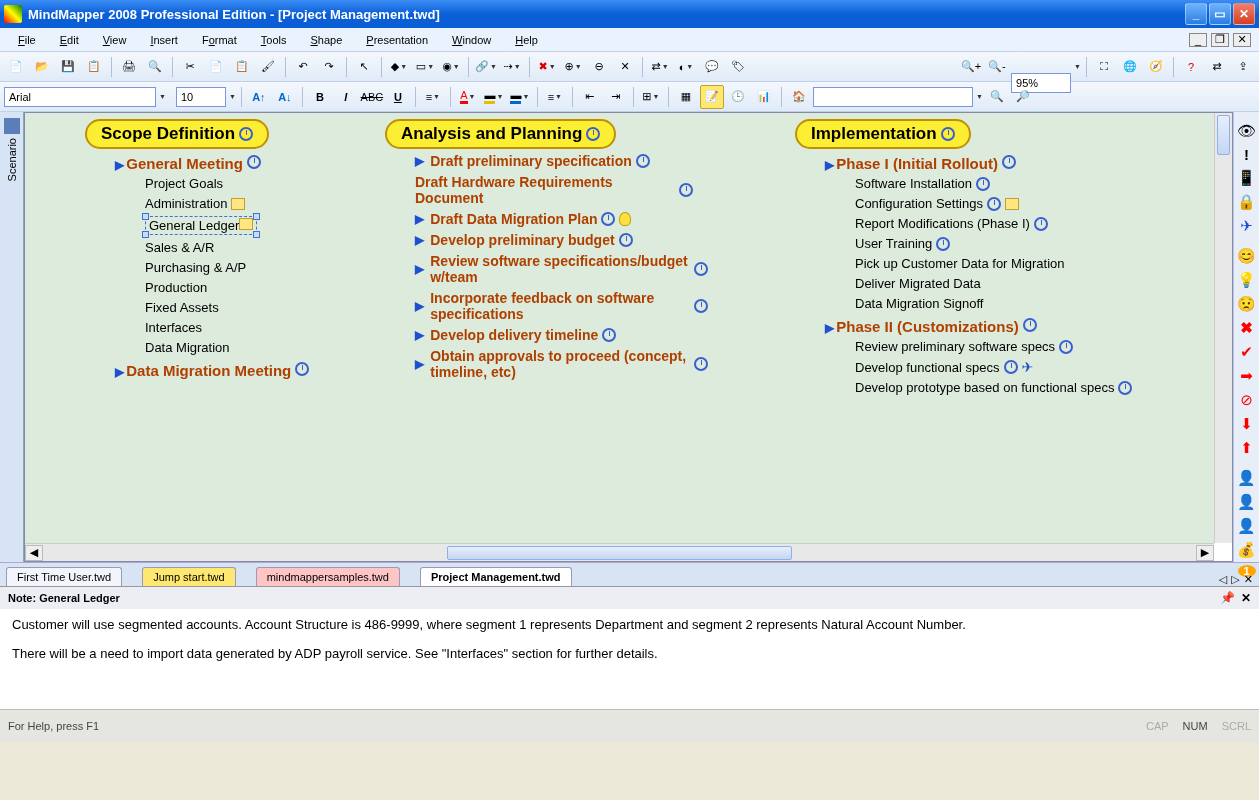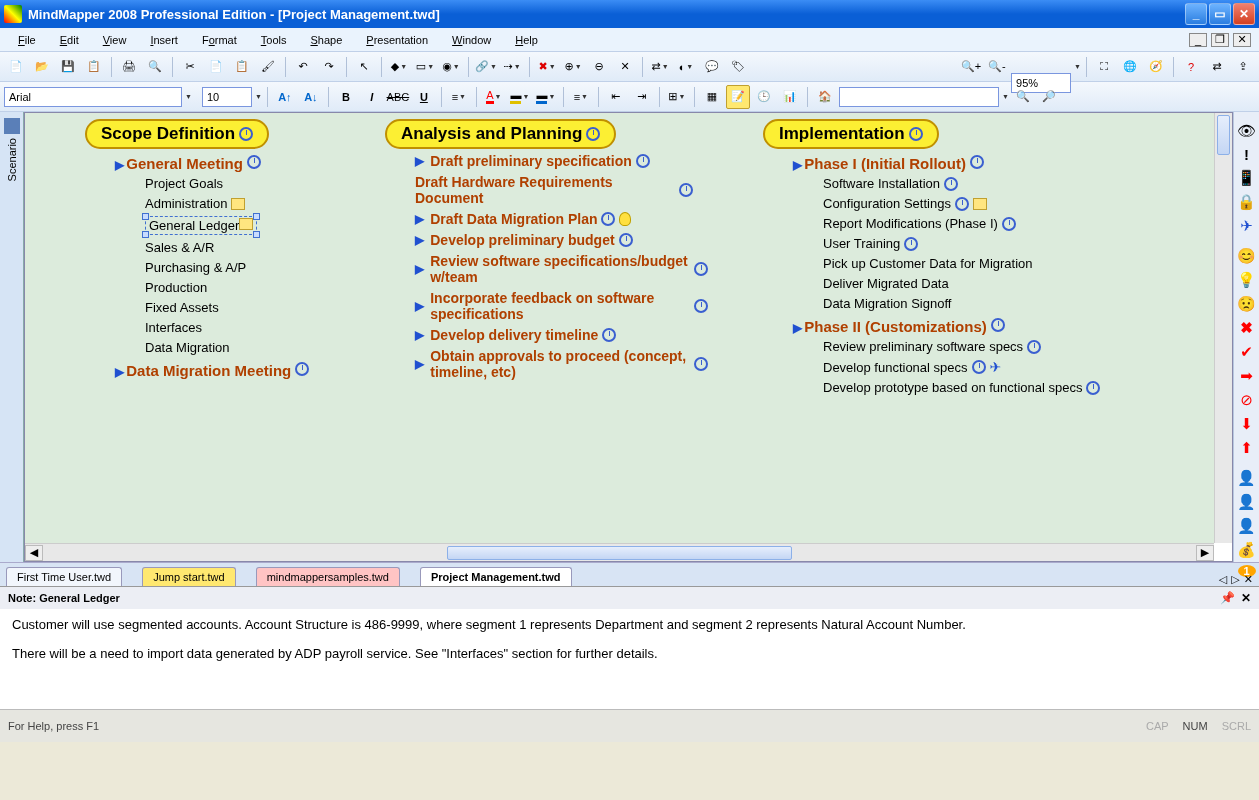--- a/index.html
+++ b/index.html
@@ -16,42 +16,42 @@
 .menu-bar { background: #eaf3fd; height: 24px; display: flex; align-items: center; padding: 0 8px; gap: 4px; border-bottom:1px solid #c0d0e8;}
 .menu-item { padding: 3px 10px; cursor: pointer; }
 .menu-item .u { text-decoration: underline; }
 .mdi-controls { margin-left:auto; display:flex; gap:4px; font-size:11px;}
 .mdi-btn{ width:18px; height:14px; border:1px solid #888; background:#eee; cursor:pointer; display:flex;align-items:center;justify-content:center;}
 
 .toolbar { background: linear-gradient(#f4f8fd,#e0ebf8); height: 30px; display: flex; align-items: center; padding: 0 4px; gap: 2px; border-bottom:1px solid #c0d0e8;}
 .tbtn { width: 24px; height: 24px; display: flex; align-items: center; justify-content: center; cursor: pointer; border:1px solid transparent; border-radius:2px;}
 .tsep { width:1px; height:20px; background:#b0c0d8; margin:0 3px;}
 .zoom-box{ width:60px; height:20px; border:1px solid #7a96df; background:white; padding:0 4px; display:flex; align-items:center;margin-top:32px;}
-.font-combo{ width:178px; height:20px; border:1px solid #7a96df; background:white; padding:0 4px; display:flex; align-items:center;}
+.font-combo{ width:152px; height:20px; border:1px solid #7a96df; background:white; padding:0 4px; display:flex; align-items:center;}
 .size-combo{ width:50px; height:20px; border:1px solid #7a96df; background:white; padding:0 4px; display:flex; align-items:center;}
 .carrow{ font-size:7px; color:#333; margin-left:1px;}
 
 .content-row{ display:flex; height:450px; }
 .scenario-tab{ width:24px; background:#d6e4f5; border-right:1px solid #8aa; display:flex; flex-direction:column; align-items:center; padding-top:6px;}
 .scenario-tab .scenario-label{ writing-mode:vertical-rl; transform:rotate(180deg); font-size:11px; margin-top:4px;}
 .scenario-icon{ width:16px;height:16px; background:#5a7fb8; }
 
 .canvas-wrap{ flex:1; position:relative; background:white; border:1px solid #88a; }
 .canvas-body{ position:absolute; inset:0 18px 18px 0; background:#dcebdc; overflow:hidden;}
 .vscroll{ position:absolute; right:0; top:0; bottom:18px; width:18px; background:#e8e8e8; border-left:1px solid #ccc;}
 .vscroll .thumb{ position:absolute; top:2px; left:2px; right:2px; height:40px; background:linear-gradient(#e6eefc,#c4d6f4); border:1px solid #8cb0e8; border-radius:2px;}
 .hscroll{ position:absolute; left:0; right:18px; bottom:0; height:18px; background:#e8e8e8; border-top:1px solid #ccc; display:flex; align-items:center;}
 .hscroll .harrow{ width:18px; height:16px; border:1px solid #bbb; background:#eee; display:flex;align-items:center;justify-content:center; cursor:pointer;}
 .hscroll .htrack{ flex:1; height:14px; position:relative;}
 .hscroll .hthumb{ position:absolute; left:35%; width:30%; top:0; bottom:0; background:linear-gradient(#e6eefc,#c4d6f4); border:1px solid #8cb0e8; border-radius:2px;}
 
 .column{ position:absolute; top:6px; }
 .col1{ left:60px; }
 .col2{ left:360px; }
-.col3{ left:738px; }
+.col3{ left:770px; }
 
 .header-pill{ background:#fcef33; border:2px solid #c09000; border-radius:16px; padding:3px 14px; font-weight:bold; font-size:17px; color:#000; display:inline-flex; align-items:center; gap:4px;text-align:right;}
 .clock{ display:inline-block; width:14px; height:14px; border:2px solid #3a5fd0; border-radius:50%; position:relative;}
 .clock:after{ content:''; position:absolute; left:5px; top:1px; width:1px; height:5px; background:#3a5fd0;}
 .note-ic{ display:inline-block; width:14px; height:12px; background:#ffe680; border:1px solid #c0a030; position:relative;}
 .bulb{ display:inline-block; width:12px; height:14px; background:#ffe040; border-radius:50% 50% 40% 40%; border:1px solid #c0a000;}
 .plane{ display:inline-block; color:#2050d0; font-size:14px;}
 
 .branch-title{ color:#b04000; font-weight:bold; font-size:15px; margin-top:6px; margin-left:30px;}
 .item{ font-size:13px; color:#000; margin-left:60px; margin-top:3px; padding:1px 0; display:flex; align-items:center; gap:4px;}

